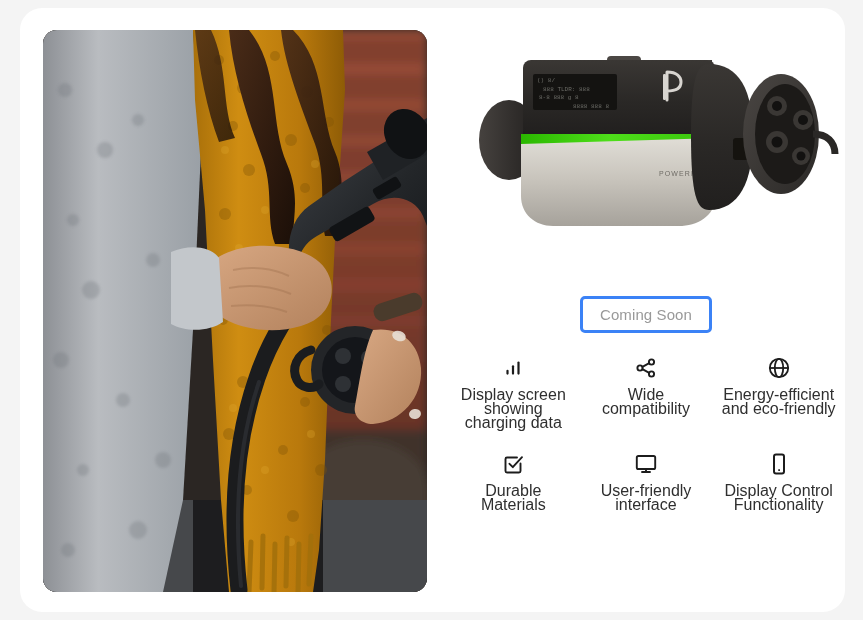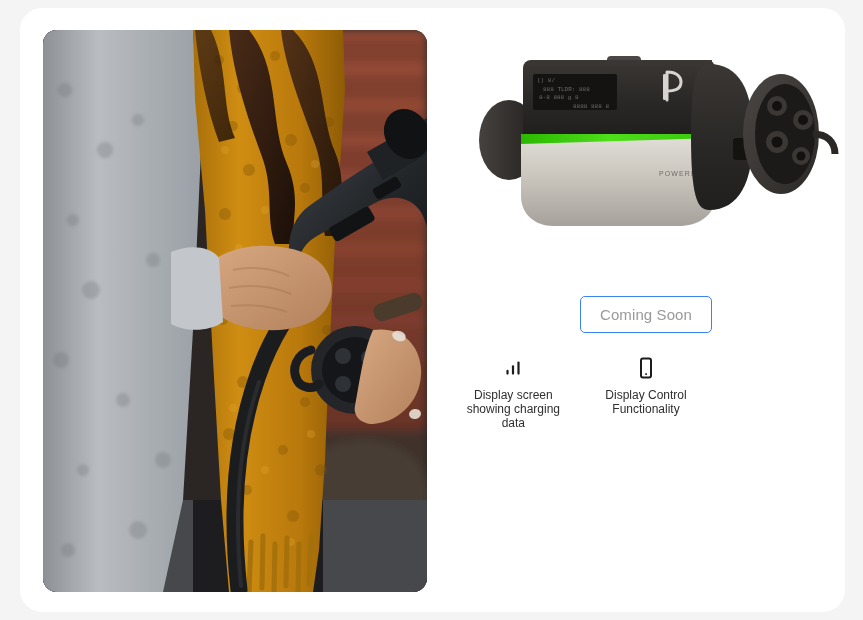--- a/index.html
+++ b/index.html
@@ -78,21 +78,21 @@
     display: flex;
     justify-content: center;
   }
   .coming-soon-btn {
     display: inline-flex;
     align-items: center;
     justify-content: center;
     min-width: 132px;
     height: 37px;
     padding: 0 13px;
-    border: 1px solid #3b82f6;
+    border: 3px solid #3b82f6;
     border-radius: 5px;
     background: #ffffff;
     color: #999999;
     font-size: 15px;
     font-family: "Liberation Sans", sans-serif;
     letter-spacing: .1px;
     cursor: default;
     box-sizing: border-box;
   }
 
@@ -116,21 +116,21 @@
     align-items: flex-end;
     justify-content: center;
     height: 26px;
     margin-bottom: 8px;
     color: #1c1c1c;
   }
   .feature-icon svg {
     display: block;
   }
   .feature-label {
-    font-size: 12px;
+    font-size: 16px;
     line-height: 14px;
     color: #2f2f2f;
     text-align: center;
     max-width: 120px;
     font-family: "Liberation Sans", sans-serif;
   }
 </style>
 </head>
 <body>
 
@@ -413,24 +413,66 @@
           <span class="feature-icon">
             <svg width="22" height="22" viewBox="0 0 24 24" fill="none" stroke="currentColor" stroke-width="2.4" stroke-linecap="round">
               <line x1="6" y1="17" x2="6" y2="14"></line>
               <line x1="12" y1="17" x2="12" y2="9"></line>
               <line x1="18" y1="17" x2="18" y2="5"></line>
             </svg>
           </span>
           <span class="feature-label">Display screen showing charging data</span>
         </div>
 
-
-
-
-
+        <div class="feature">
+          <span class="feature-icon">
+            <svg width="24" height="24" viewBox="0 0 24 24" fill="none" stroke="currentColor" stroke-width="1.9" stroke-linecap="round">
+              <circle cx="17.5" cy="6" r="2.6"></circle>
+              <circle cx="6" cy="12" r="2.6"></circle>
+              <circle cx="17.5" cy="18" r="2.6"></circle>
+              <line x1="8.4" y1="10.8" x2="15.2" y2="7.2"></line>
+              <line x1="8.4" y1="13.2" x2="15.2" y2="16.8"></line>
+            </svg>
+          </span>
+          <span class="feature-label">Wide compatibility</span>
+        </div>
+
+        <div class="feature">
+          <span class="feature-icon">
+            <svg width="24" height="24" viewBox="0 0 24 24" fill="none" stroke="currentColor" stroke-width="1.8">
+              <circle cx="12" cy="12" r="9.2"></circle>
+              <line x1="2.8" y1="12" x2="21.2" y2="12"></line>
+              <ellipse cx="12" cy="12" rx="4.2" ry="9.2"></ellipse>
+            </svg>
+          </span>
+          <span class="feature-label">Energy-efficient and eco-friendly</span>
+        </div>
+
+
+        <div class="feature">
+          <span class="feature-icon">
+            <svg width="24" height="24" viewBox="0 0 24 24" fill="none" stroke="currentColor" stroke-width="1.9" stroke-linecap="round" stroke-linejoin="round">
+              <path d="M19.5 11.5 V19 a1.5 1.5 0 0 1 -1.5 1.5 H6 A1.5 1.5 0 0 1 4.5 19 V7
+                       A1.5 1.5 0 0 1 6 5.5 h10"></path>
+              <polyline points="8.5,11.8 11.8,15.2 21,5.2"></polyline>
+            </svg>
+          </span>
+          <span class="feature-label">Durable Materials</span>
+        </div>
+
+        <div class="feature">
+          <span class="feature-icon">
+            <svg width="24" height="24" viewBox="0 0 24 24" fill="none" stroke="currentColor" stroke-width="1.9" stroke-linecap="round" stroke-linejoin="round">
+              <rect x="2.8" y="4" width="18.4" height="13" rx="1.6"></rect>
+              <line x1="12" y1="17" x2="12" y2="20"></line>
+              <line x1="8" y1="20" x2="16" y2="20"></line>
+            </svg>
+          </span>
+          <span class="feature-label">User-friendly interface</span>
+        </div>
 
         <div class="feature">
           <span class="feature-icon">
             <svg width="24" height="24" viewBox="0 0 24 24" fill="none" stroke="currentColor" stroke-width="2" stroke-linejoin="round">
               <rect x="7" y="2.6" width="10" height="18.8" rx="2"></rect>
               <rect x="11.2" y="17.2" width="1.8" height="1.8" rx="0.4" fill="currentColor" stroke="none"></rect>
             </svg>
           </span>
           <span class="feature-label">Display Control Functionality</span>
         </div>

